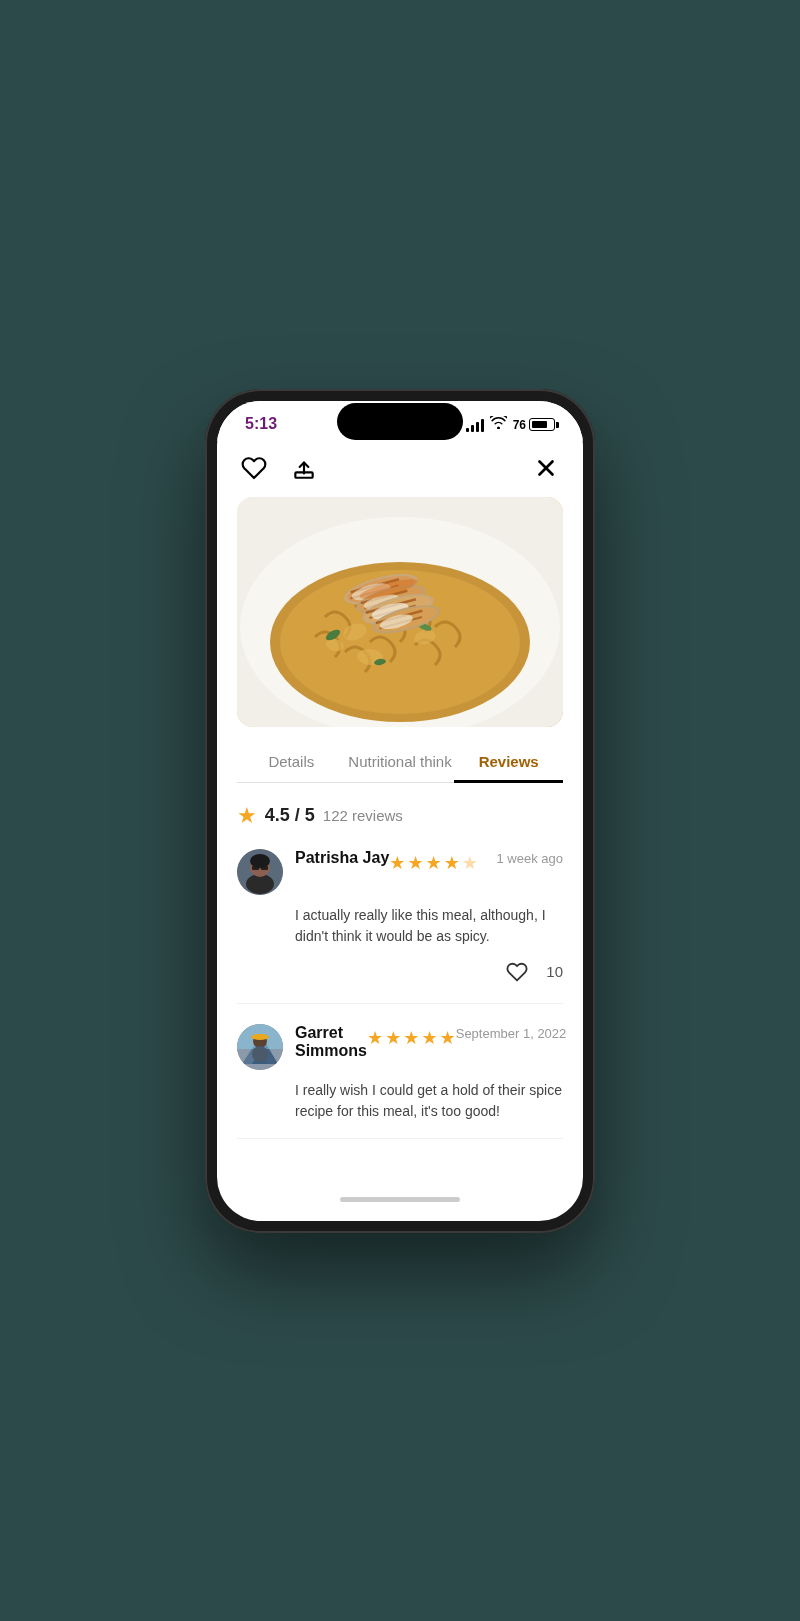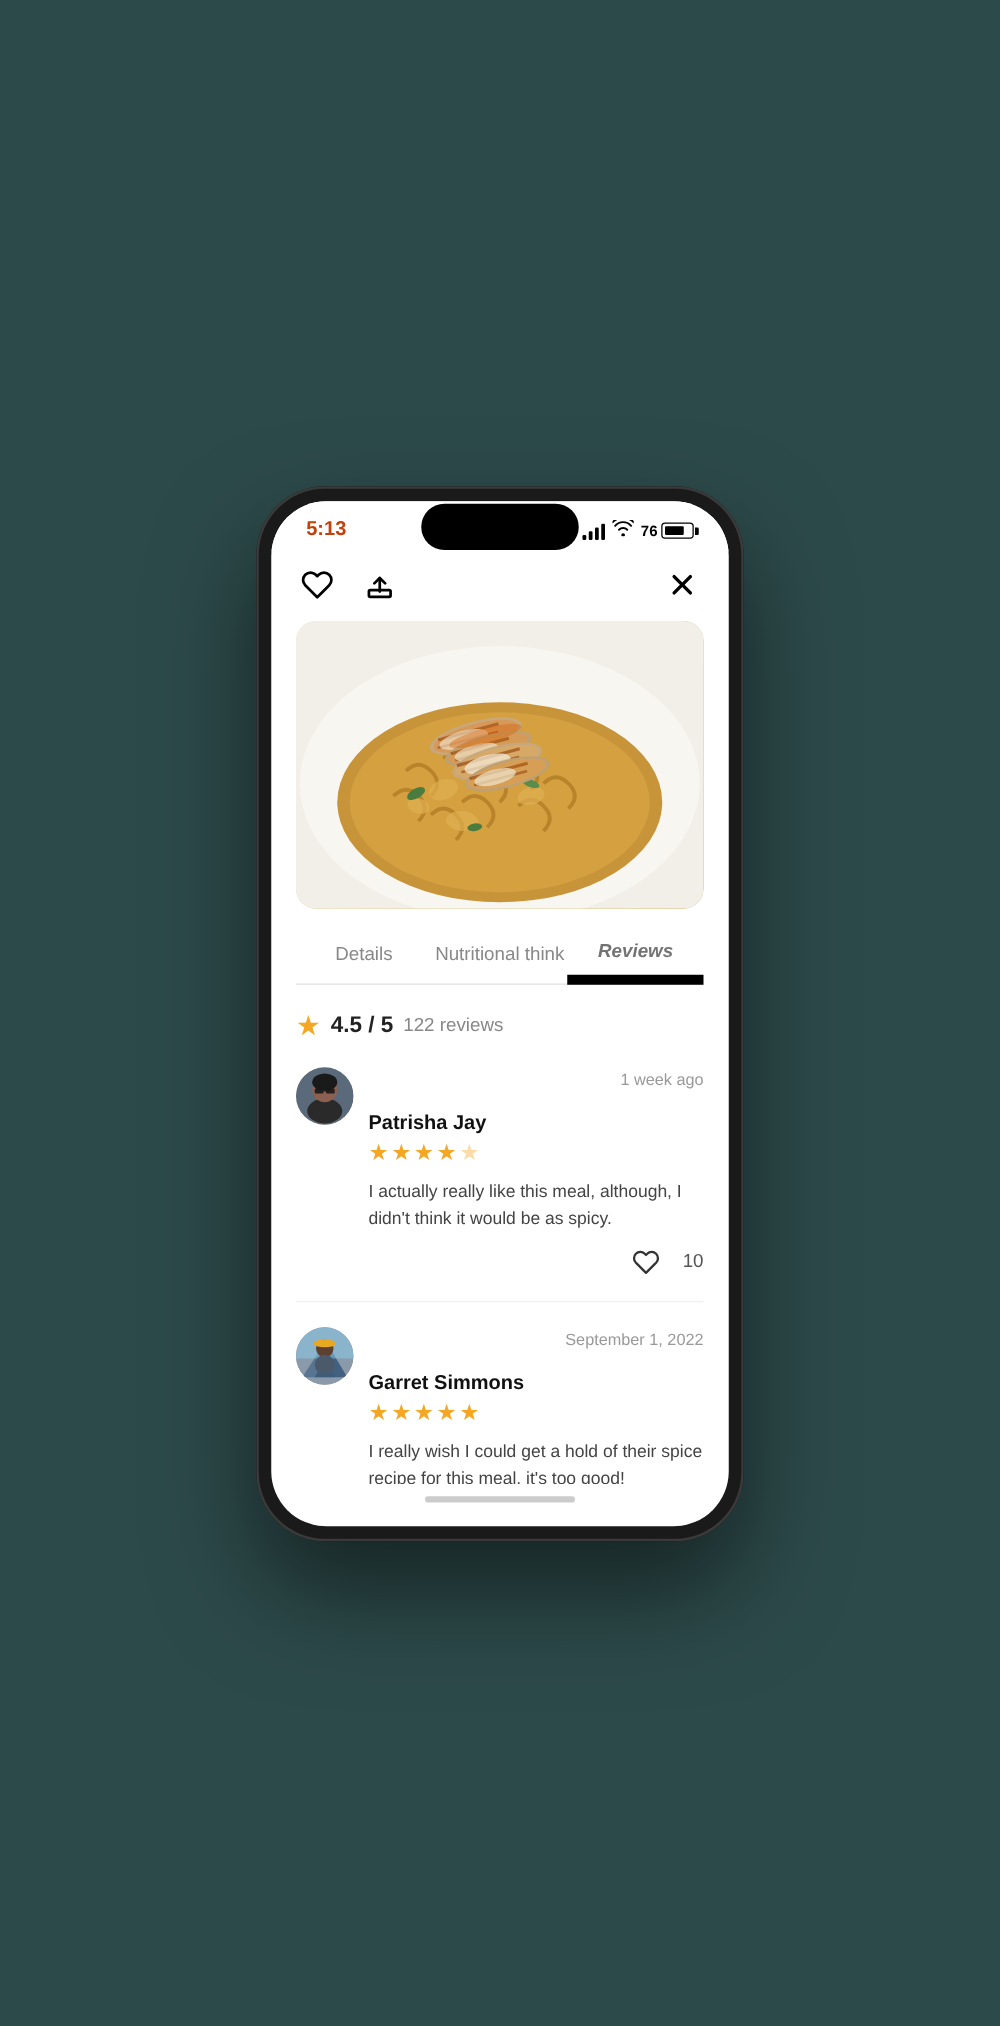--- a/index.html
+++ b/index.html
@@ -42,21 +42,21 @@
       justify-content: space-between;
       align-items: center;
       padding: 14px 28px 8px;
       flex-shrink: 0;
       background: #fff;
     }
 
     .status-time {
       font-size: 16px;
       font-weight: 600;
-      color: #c2410c;
+      color: #701a75;
     }
 
     .status-icons {
       display: flex;
       align-items: flex-end;
       gap: 6px;
     }
 
     .signal-bars {
       display: flex;
@@ -204,24 +204,23 @@
       cursor: pointer;
       border-bottom: 3px solid transparent;
       margin-bottom: -1px;
       background: none;
       border-top: none;
       border-left: none;
       border-right: none;
     }
 
     .tab.active {
-      color: #737373;
-      border-bottom: 8px solid #000000;
+      color: #a16207;
+      border-bottom: 3px solid #000000;
       font-weight: 600;
-      font-style: italic;
     }
 
     
     .section-title {
       font-size: 26px;
       font-weight: 700;
       color: #2d6a1e;
       margin-bottom: 12px;
     }
 
@@ -279,22 +278,21 @@
       width: 46px;
       height: 46px;
       border-radius: 50%;
       overflow: hidden;
       flex-shrink: 0;
       background: #888;
     }
 
     .reviewer-details {
       display: flex;
-      flex-direction: column;
-      margin-top: 36px;
+      flex-direction: row;
     }
 
     .reviewer-name {
       font-size: 16px;
       font-weight: 700;
       color: #111;
     }
 
     .reviewer-stars {
       display: flex;

